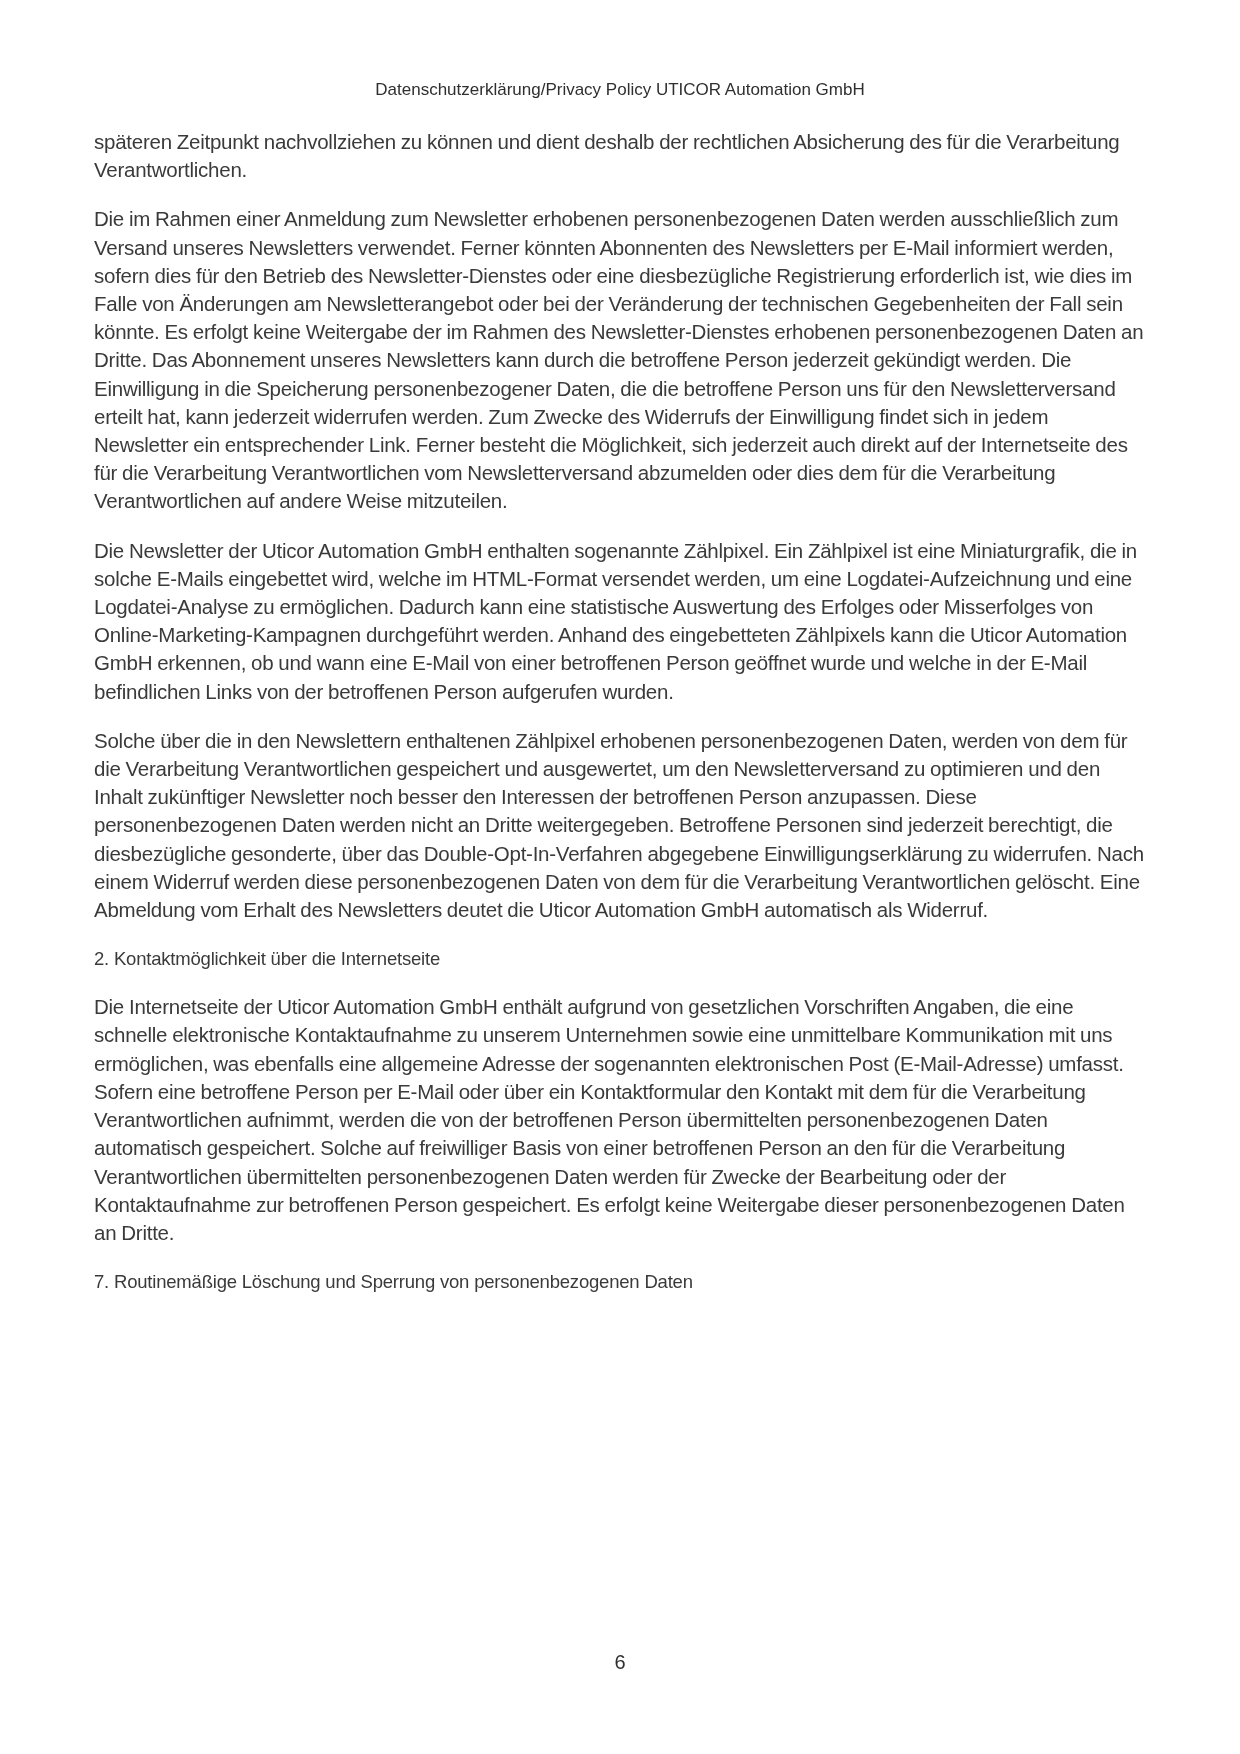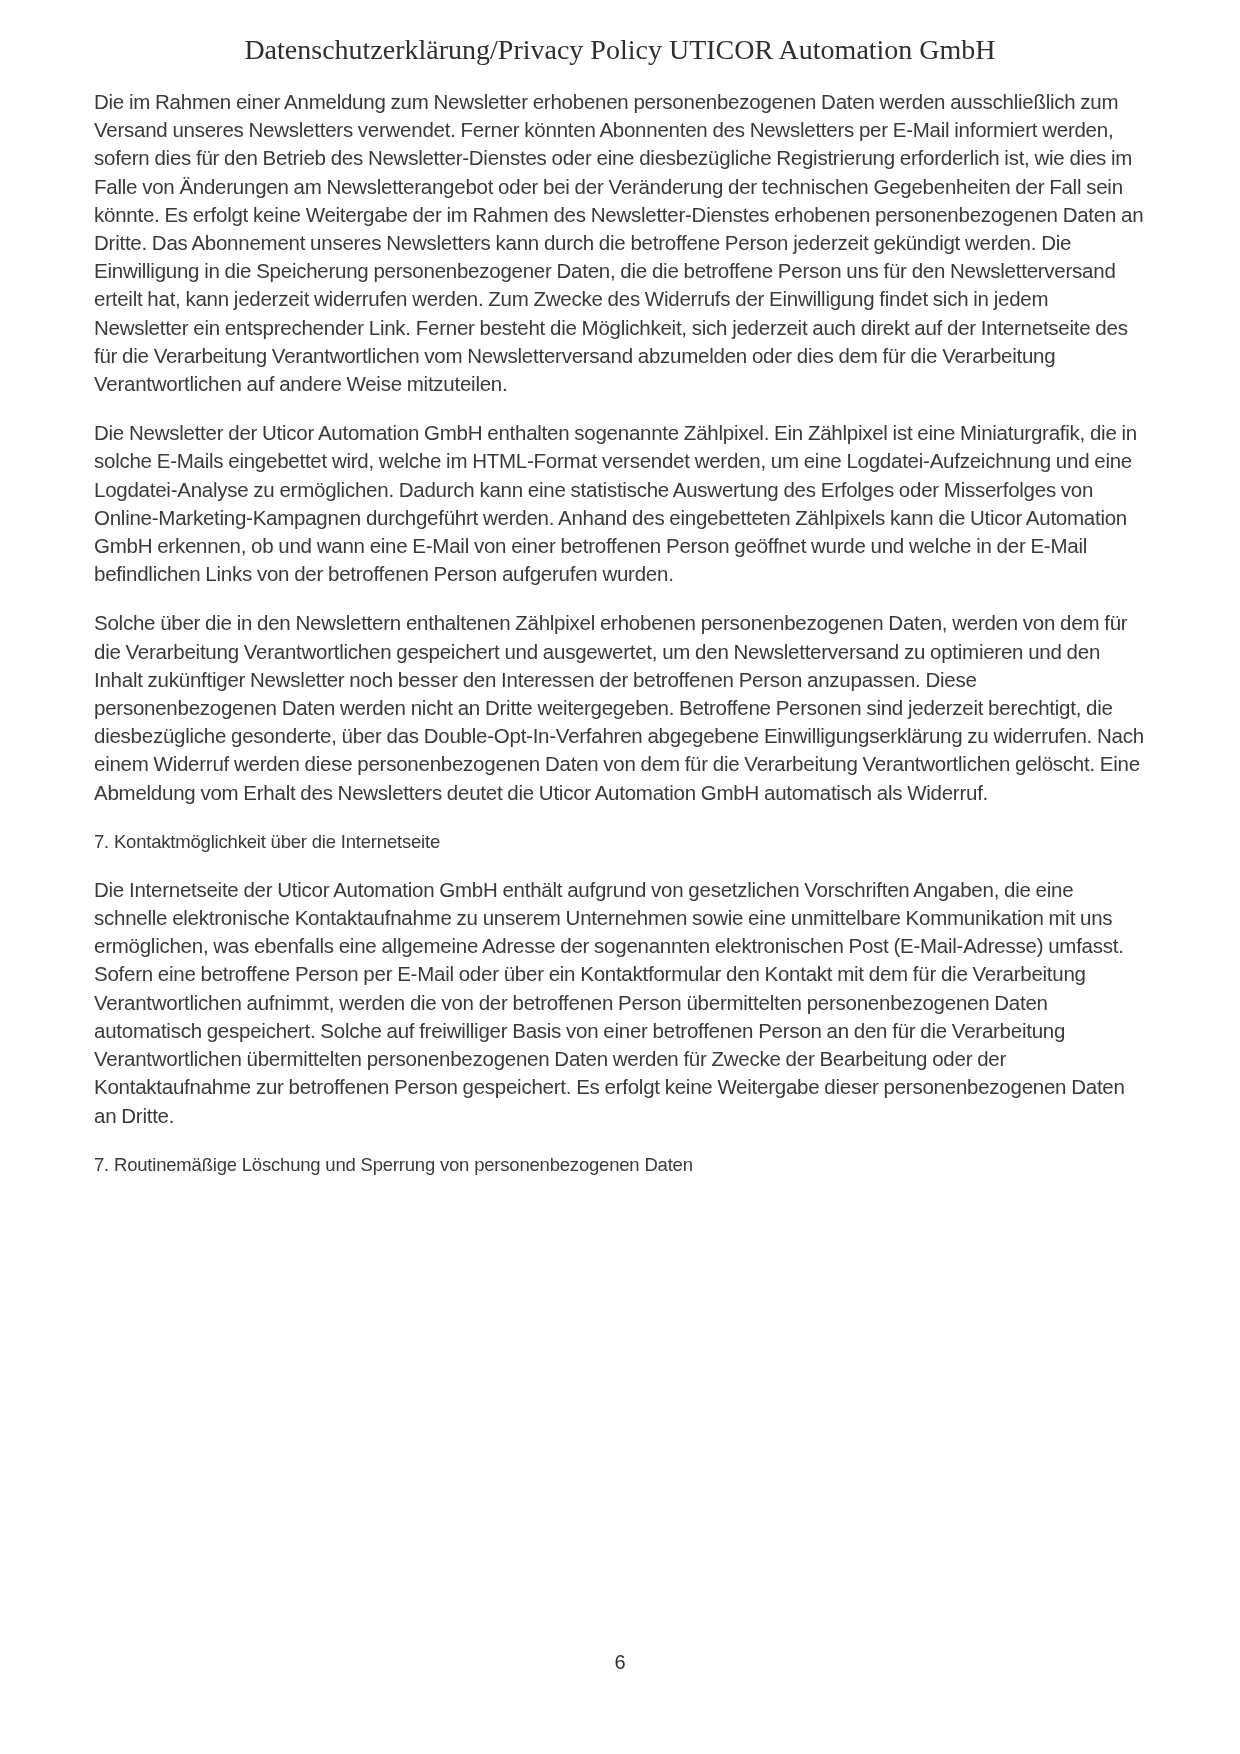--- a/index.html
+++ b/index.html
@@ -11,26 +11,25 @@
     position: relative;
     width: 1240px;
     height: 1754px;
     background: #ffffff;
     font-family: "Liberation Sans", "DejaVu Sans", sans-serif;
     color: #3a3a3a;
     overflow: hidden;
     box-sizing: border-box;
   }
   .doc-header {
-    padding-top: 36px;
+    padding-top: 76px;
     text-align: center;
-    font-size: 28px;
+    font-size: 17px;
     line-height: 28px;
     color: #2f2f2f;
-    font-family: Liberation Serif, serif;
   }
   .doc-body {
     padding: 24px 94px 0 94px;
   }
   .doc-body p.body-paragraph {
     margin: 0 0 21px 0;
     font-size: 20.5px;
     line-height: 28.2px;
     letter-spacing: -0.25px;
     word-spacing: -0.5px;
@@ -57,29 +56,30 @@
 </style>
 </head>
 <body>
 
 <div class="page">
 
   <div class="doc-header">Datenschutzerklärung/Privacy Policy UTICOR Automation GmbH</div>
 
   <div class="doc-body">
 
+    <p class="body-paragraph">späteren Zeitpunkt nachvollziehen zu können und dient deshalb der rechtlichen Absicherung des für die Verarbeitung Verantwortlichen.</p>
 
     <p class="body-paragraph">Die im Rahmen einer Anmeldung zum Newsletter erhobenen personenbezogenen Daten werden ausschließlich zum Versand unseres Newsletters verwendet. Ferner könnten Abonnenten des Newsletters per E-Mail informiert werden, sofern dies für den Betrieb des Newsletter-Dienstes oder eine diesbezügliche Registrierung erforderlich ist, wie dies im Falle von Änderungen am Newsletterangebot oder bei der Veränderung der technischen Gegebenheiten der Fall sein könnte. Es erfolgt keine Weitergabe der im Rahmen des Newsletter-Dienstes erhobenen personenbezogenen Daten an Dritte. Das Abonnement unseres Newsletters kann durch die betroffene Person jederzeit gekündigt werden. Die Einwilligung in die Speicherung personenbezogener Daten, die die betroffene Person uns für den Newsletterversand erteilt hat, kann jederzeit widerrufen werden. Zum Zwecke des Widerrufs der Einwilligung findet sich in jedem Newsletter ein entsprechender Link. Ferner besteht die Möglichkeit, sich jederzeit auch direkt auf der Internetseite des für die Verarbeitung Verantwortlichen vom Newsletterversand abzumelden oder dies dem für die Verarbeitung Verantwortlichen auf andere Weise mitzuteilen.</p>
 
 
     <p class="body-paragraph">Die Newsletter der Uticor Automation GmbH enthalten sogenannte Zählpixel. Ein Zählpixel ist eine Miniaturgrafik, die in solche E-Mails eingebettet wird, welche im HTML-Format versendet werden, um eine Logdatei-Aufzeichnung und eine Logdatei-Analyse zu ermöglichen. Dadurch kann eine statistische Auswertung des Erfolges oder Misserfolges von Online-Marketing-Kampagnen durchgeführt werden. Anhand des eingebetteten Zählpixels kann die Uticor Automation GmbH erkennen, ob und wann eine E-Mail von einer betroffenen Person geöffnet wurde und welche in der E-Mail befindlichen Links von der betroffenen Person aufgerufen wurden.</p>
 
     <p class="body-paragraph">Solche über die in den Newslettern enthaltenen Zählpixel erhobenen personenbezogenen Daten, werden von dem für die Verarbeitung Verantwortlichen gespeichert und ausgewertet, um den Newsletterversand zu optimieren und den Inhalt zukünftiger Newsletter noch besser den Interessen der betroffenen Person anzupassen. Diese personenbezogenen Daten werden nicht an Dritte weitergegeben. Betroffene Personen sind jederzeit berechtigt, die diesbezügliche gesonderte, über das Double-Opt-In-Verfahren abgegebene Einwilligungserklärung zu widerrufen. Nach einem Widerruf werden diese personenbezogenen Daten von dem für die Verarbeitung Verantwortlichen gelöscht. Eine Abmeldung vom Erhalt des Newsletters deutet die Uticor Automation GmbH automatisch als Widerruf.</p>
 
-    <h2 class="section-heading">7. Kontaktmöglichkeit über die Internetseite</h2>
+    <h2 class="section-heading">2. Kontaktmöglichkeit über die Internetseite</h2>
 
     <p class="body-paragraph">Die Internetseite der Uticor Automation GmbH enthält aufgrund von gesetzlichen Vorschriften Angaben, die eine schnelle elektronische Kontaktaufnahme zu unserem Unternehmen sowie eine unmittelbare Kommunikation mit uns ermöglichen, was ebenfalls eine allgemeine Adresse der sogenannten elektronischen Post (E-Mail-Adresse) umfasst. Sofern eine betroffene Person per E-Mail oder über ein Kontaktformular den Kontakt mit dem für die Verarbeitung Verantwortlichen aufnimmt, werden die von der betroffenen Person übermittelten personenbezogenen Daten automatisch gespeichert. Solche auf freiwilliger Basis von einer betroffenen Person an den für die Verarbeitung Verantwortlichen übermittelten personenbezogenen Daten werden für Zwecke der Bearbeitung oder der Kontaktaufnahme zur betroffenen Person gespeichert. Es erfolgt keine Weitergabe dieser personenbezogenen Daten an Dritte.</p>
 
     <h2 class="section-heading">7. Routinemäßige Löschung und Sperrung von personenbezogenen Daten</h2>
 
   </div>
 
   <div class="page-number">6</div>
 
 </div>

